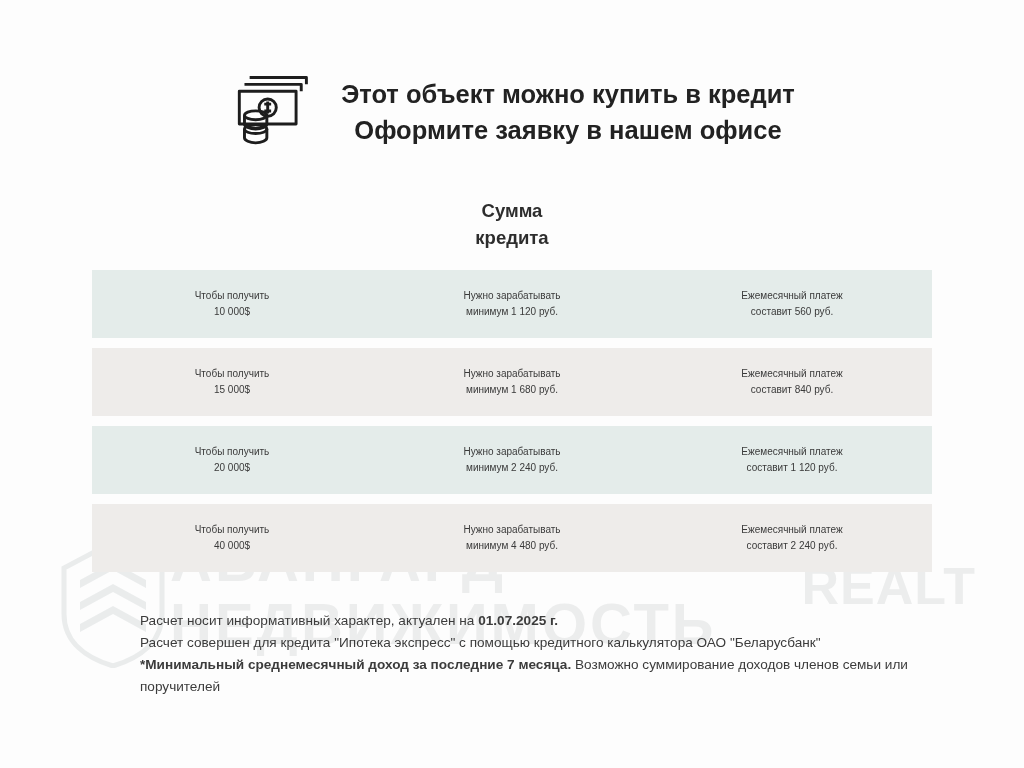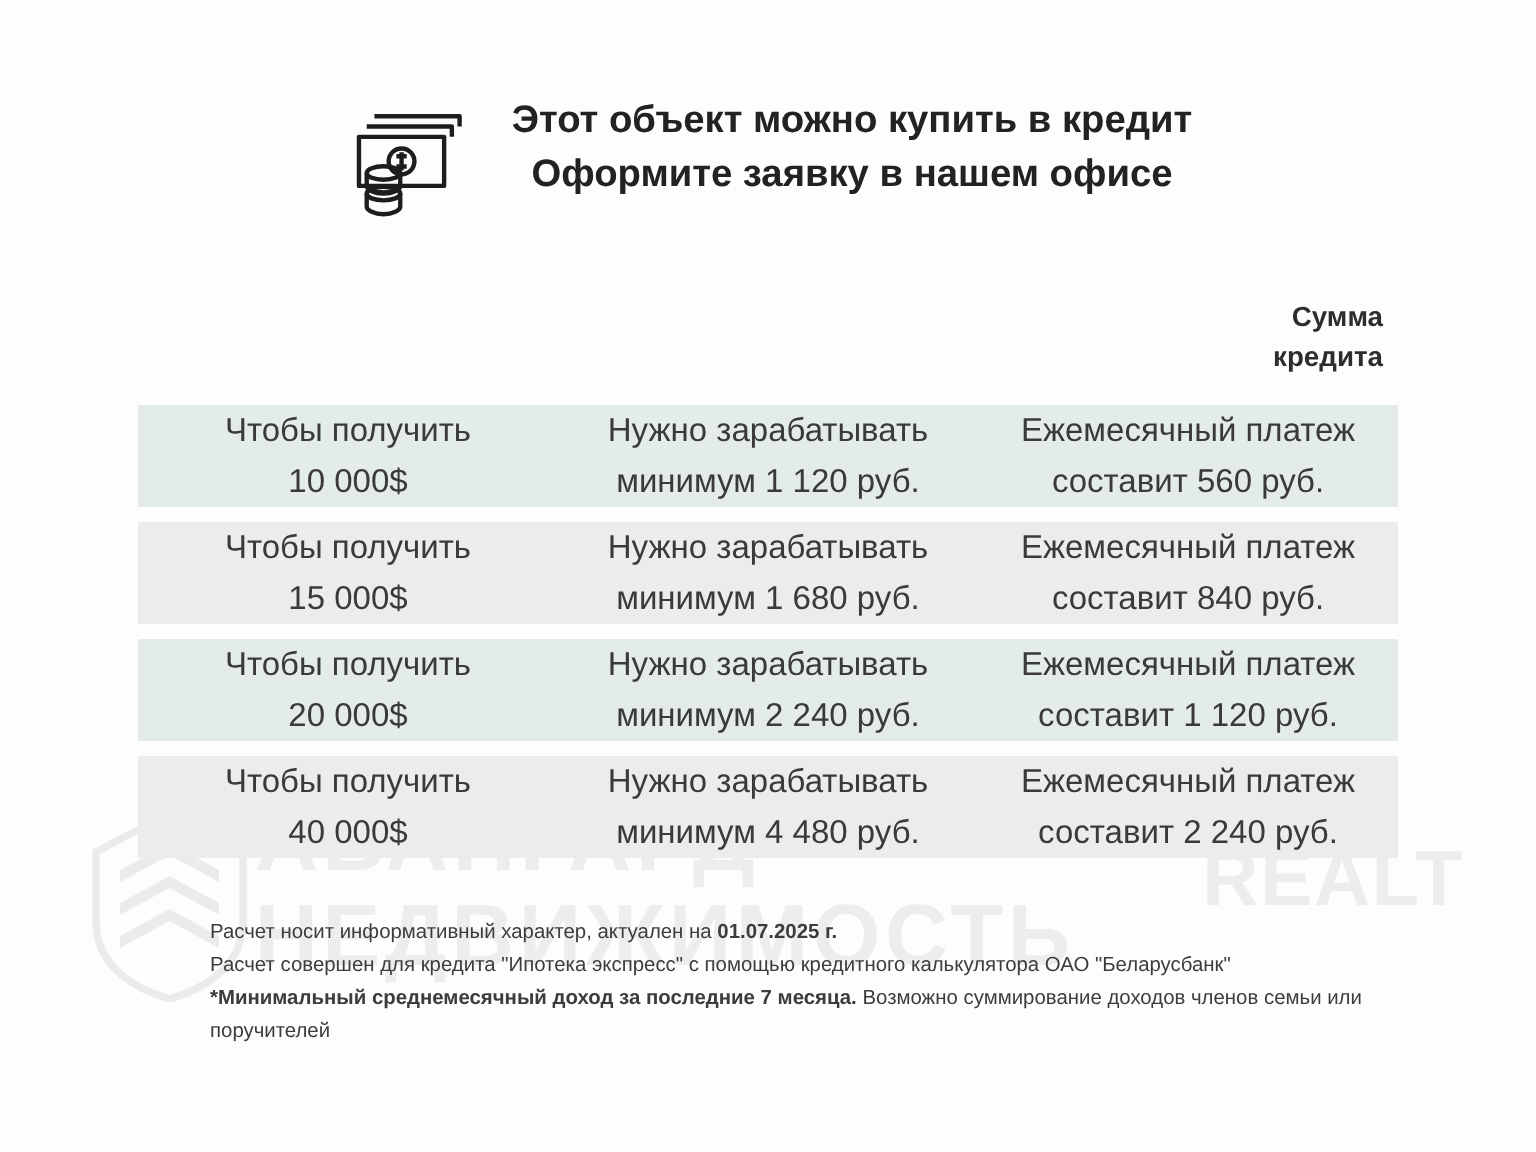--- a/index.html
+++ b/index.html
@@ -50,21 +50,21 @@
     color: rgba(120,130,130,0.13);
   }
 
   
   .header {
     position: absolute;
     left: 0; top: 62px;
     width: 1024px;
     display: flex;
     justify-content: center;
-    align-items: flex-start;
+    align-items: flex-end;
     gap: 26px;
   }
   .money-icon { width: 86px; height: 86px; flex: 0 0 auto; }
   .title {
     font-size: 25.5px;
     font-weight: 700;
     color: #222222;
     line-height: 1.42;
     text-align: center;
     white-space: pre-line;
@@ -75,40 +75,40 @@
     position: absolute;
     left: 92px; top: 190px;
     width: 840px;
   }
   .col-head-row {
     display: flex;
     padding: 8px 0 18px 0;
   }
   .col-head {
     flex: 1 1 0;
-    text-align: right;
+    text-align: center;
     font-size: 18.5px;
     font-weight: 700;
     color: #2d2d2d;
     line-height: 1.45;
     white-space: pre-line;
     padding: 0 10px;
   }
   .row {
     display: flex;
     align-items: center;
     height: 68px;
     margin-bottom: 10px;
   }
   .row.tint-a { background: #e4ecea; }
   .row.tint-b { background: #eeecea; }
   .cell {
     flex: 1 1 0;
     text-align: center;
-    font-size: 22px;
+    font-size: 10px;
     line-height: 1.52;
     color: #3a3a3a;
     white-space: pre-line;
     padding: 0 12px;
   }
 
   
   .notes {
     position: absolute;
     left: 140px; top: 610px;

